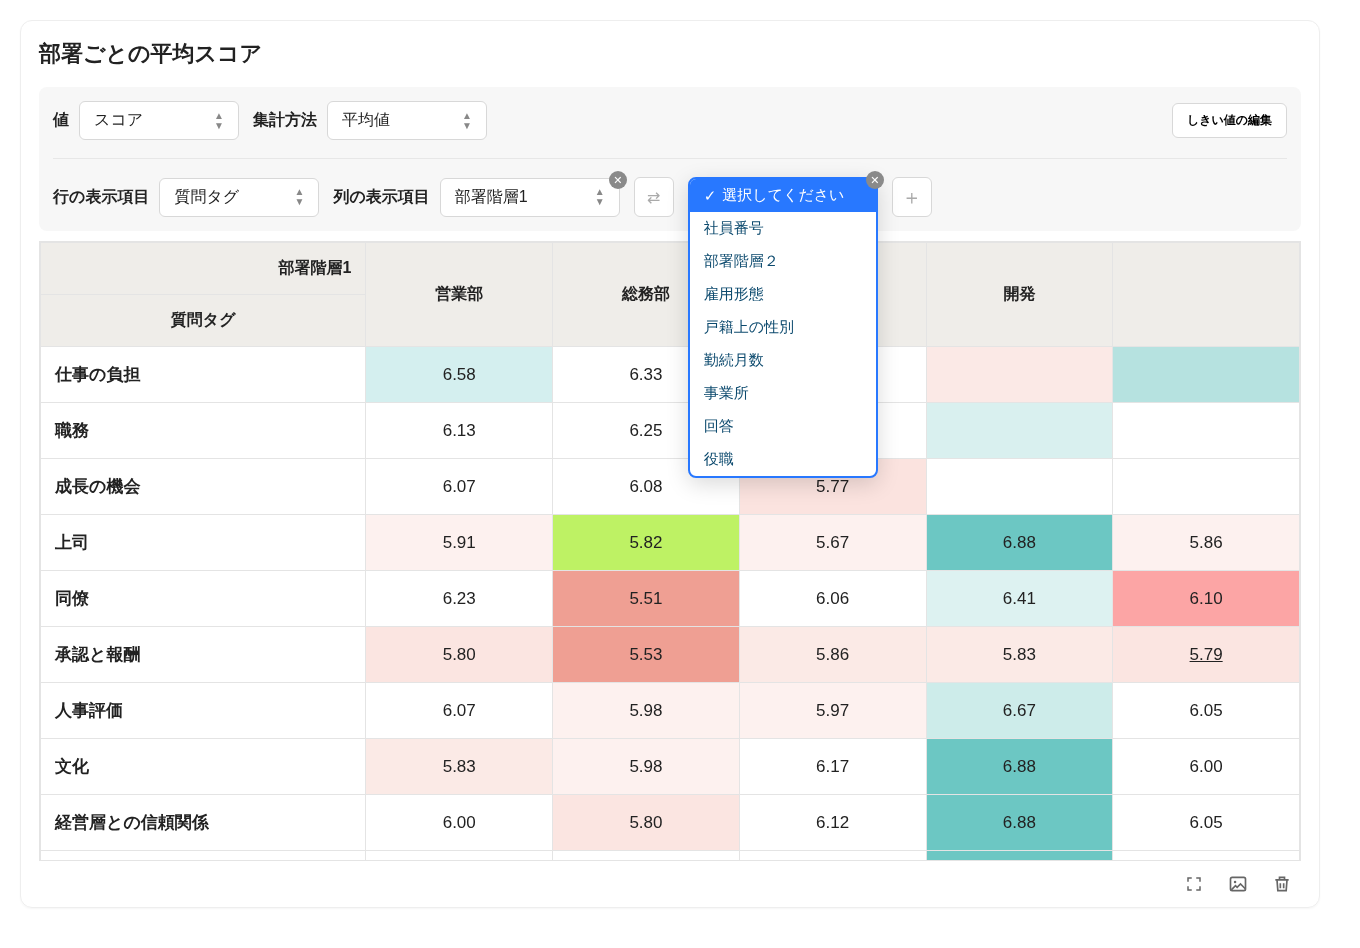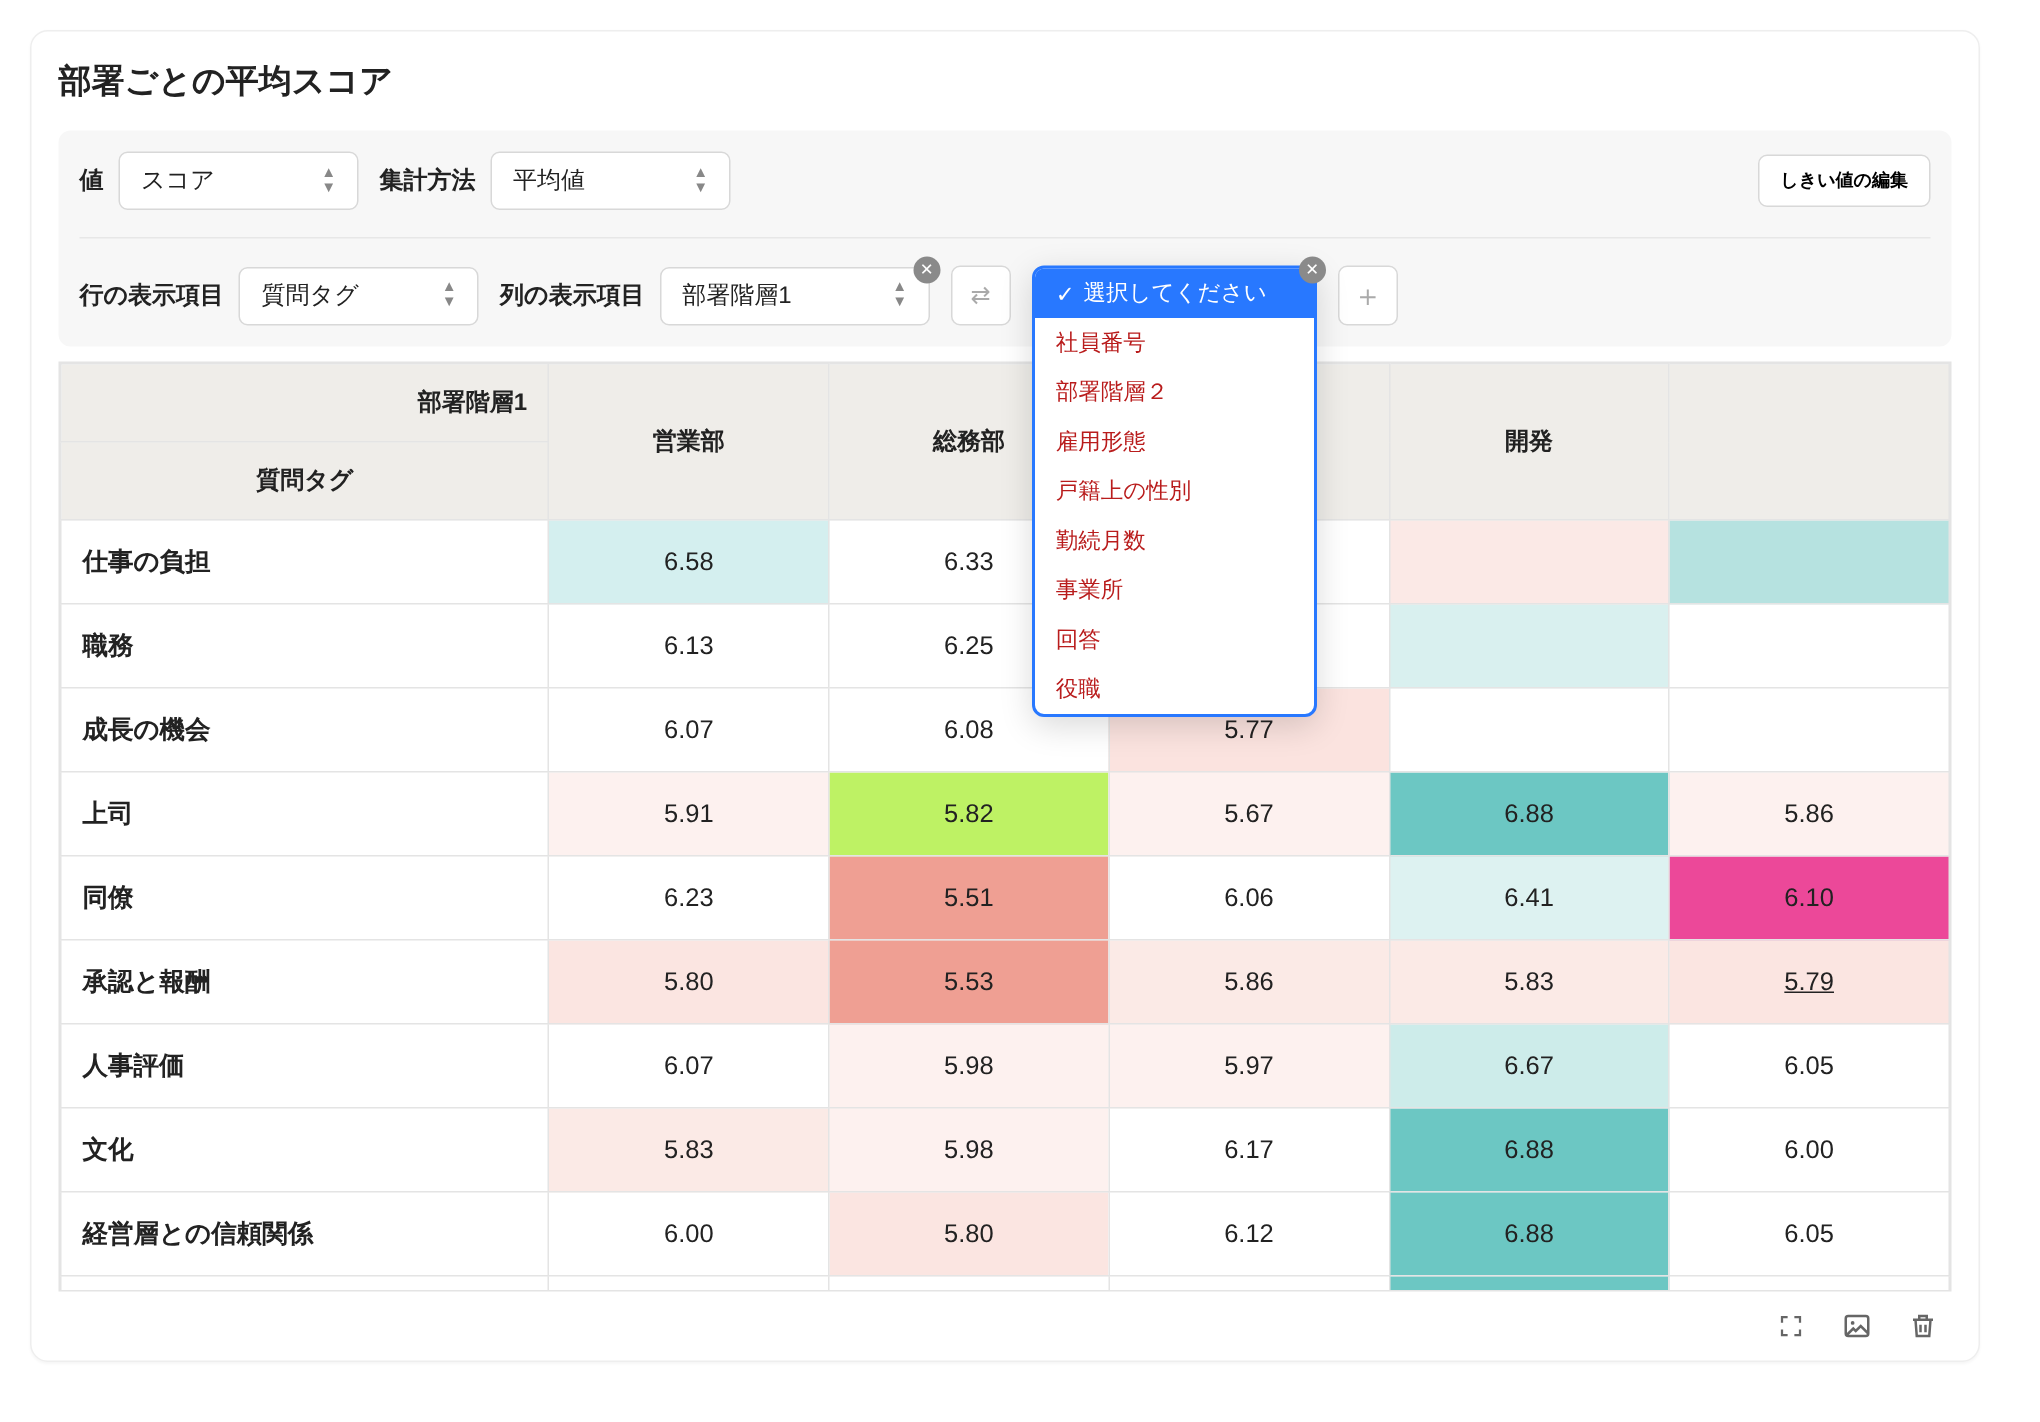--- a/index.html
+++ b/index.html
@@ -13,21 +13,21 @@
 .select { background: #fff; border: 1px solid #d8d8d8; border-radius: 6px; padding: 8px 14px; min-width: 160px; display: flex; align-items: center; justify-content: space-between; gap: 10px; font-size: 16px; cursor: pointer; position: relative; }
 .select .caret { color: #888; font-size: 10px; line-height: 1; display: flex; flex-direction: column; gap: 0; }
 .btn { background: #fff; border: 1px solid #d8d8d8; border-radius: 6px; padding: 8px 14px; font-size: 12px; font-weight: 600; cursor: pointer; }
 .spacer { flex: 1; }
 .swap-btn { width: 40px; height: 40px; display: inline-flex; align-items: center; justify-content: center; background: #fff; border: 1px solid #d8d8d8; border-radius: 6px; color: #aaa; cursor: pointer; font-size: 16px; }
 .add-btn { width: 40px; height: 40px; display: inline-flex; align-items: center; justify-content: center; background: #fff; border: 1px solid #d8d8d8; border-radius: 6px; color: #aaa; cursor: pointer; font-size: 20px; font-weight: 300; }
 .remove-badge { position: absolute; top: -8px; right: -8px; width: 18px; height: 18px; border-radius: 50%; background: #8a8a8a; color: #fff; font-size: 11px; line-height: 18px; text-align: center; cursor: pointer; }
 .col-select-wrapper { position: relative; display: inline-flex; }
 .dropdown { position: absolute; top: 0; left: 0; width: 190px; background: #fff; border: 2px solid #2878ff; border-radius: 8px; box-shadow: 0 6px 22px rgba(0,0,0,0.15); z-index: 10; overflow: visible; }
 .dropdown .remove-badge { top: -8px; right: -8px; }
-.dropdown-item { padding: 7px 14px; font-size: 15px; cursor: pointer; color: #b91c1c; display: flex; align-items: center; gap: 6px; }
+.dropdown-item { padding: 7px 14px; font-size: 15px; cursor: pointer; color: #0c4a6e; display: flex; align-items: center; gap: 6px; }
 .dropdown-item.selected { background: #2878ff; color: #fff; border-radius: 6px 6px 0 0; }
 .dropdown-item.selected .check { display: inline; }
 .check { display: none; }
 .table-wrap { border: 1px solid #e4e4e4; margin-top: 10px; overflow: hidden; max-height: 620px; }
 table { border-collapse: collapse; width: 100%; table-layout: fixed; }
 th, td { border: 1px solid #e4e4e4; padding: 0; }
 th { background: #efede9; font-weight: 700; font-size: 16px; }
 .th-inner, .td-inner { padding: 15px 14px; }
 .row-head { text-align: left; font-weight: 700; background: #fff; font-size: 17px; }
 .cell { text-align: center; font-size: 17px; height: 56px; }
@@ -260,21 +260,21 @@
             </td>
             <td class="cell" style="background: rgb(239, 159, 147);">
               <div class="td-inner">5.51</div>
             </td>
             <td class="cell" style="background: rgb(255, 255, 255);">
               <div class="td-inner">6.06</div>
             </td>
             <td class="cell" style="background: rgb(221, 242, 241);">
               <div class="td-inner">6.41</div>
             </td>
-            <td class="cell" style="background: #ec4899; margin-left: 23px;">
+            <td class="cell" style="background: #fca5a5; margin-left: 23px;">
               <div class="td-inner">6.10</div>
             </td>
           </tr>
           <tr>
             <td class="row-head">
               <div class="td-inner">承認と報酬</div>
             </td>
             <td class="cell" style="background: rgb(251, 229, 225);">
               <div class="td-inner">5.80</div>
             </td>

